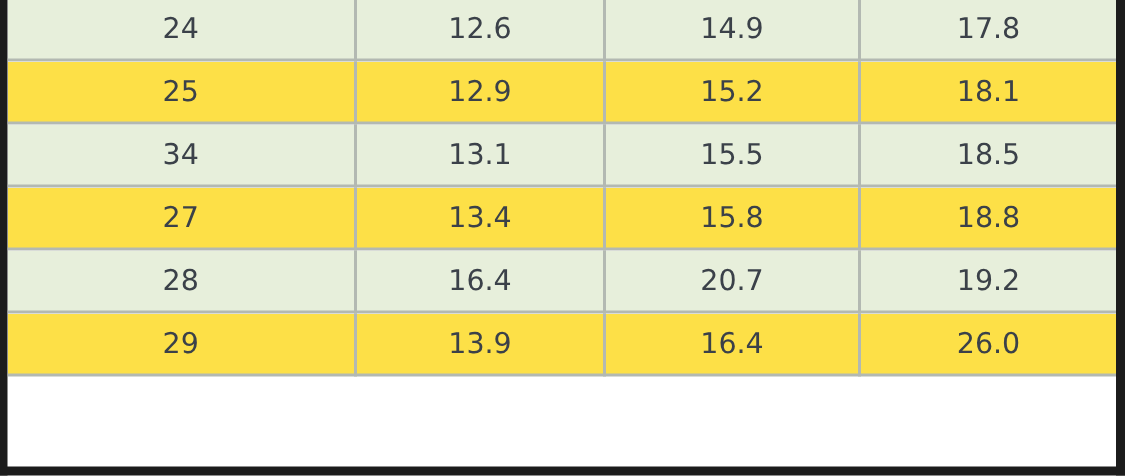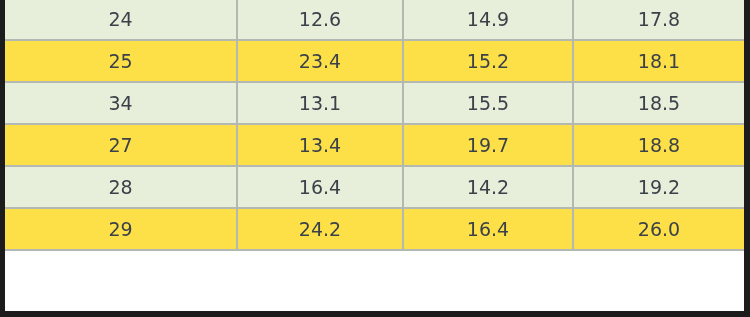--- a/index.html
+++ b/index.html
@@ -92,49 +92,49 @@
 
         <tr class="row-even">
           <td class="first-col">24</td>
           <td>12.6</td>
           <td>14.9</td>
           <td class="last-col">17.8</td>
         </tr>
 
         <tr class="row-odd">
           <td class="first-col">25</td>
-          <td>23.4</td>
+          <td>12.9</td>
           <td>15.2</td>
           <td class="last-col">18.1</td>
         </tr>
 
         <tr class="row-even">
           <td class="first-col">34</td>
           <td>13.1</td>
           <td>15.5</td>
           <td class="last-col">18.5</td>
         </tr>
 
         <tr class="row-odd">
           <td class="first-col">27</td>
           <td>13.4</td>
-          <td>19.7</td>
+          <td>15.8</td>
           <td class="last-col">18.8</td>
         </tr>
 
         <tr class="row-even">
           <td class="first-col">28</td>
           <td>16.4</td>
-          <td>14.2</td>
+          <td>20.7</td>
           <td class="last-col">19.2</td>
         </tr>
 
         <tr class="row-odd">
           <td class="first-col">29</td>
-          <td>24.2</td>
+          <td>13.9</td>
           <td>16.4</td>
           <td class="last-col">26.0</td>
         </tr>
 
 
       </tbody>
     </table>
   </div>
 </div>
 

